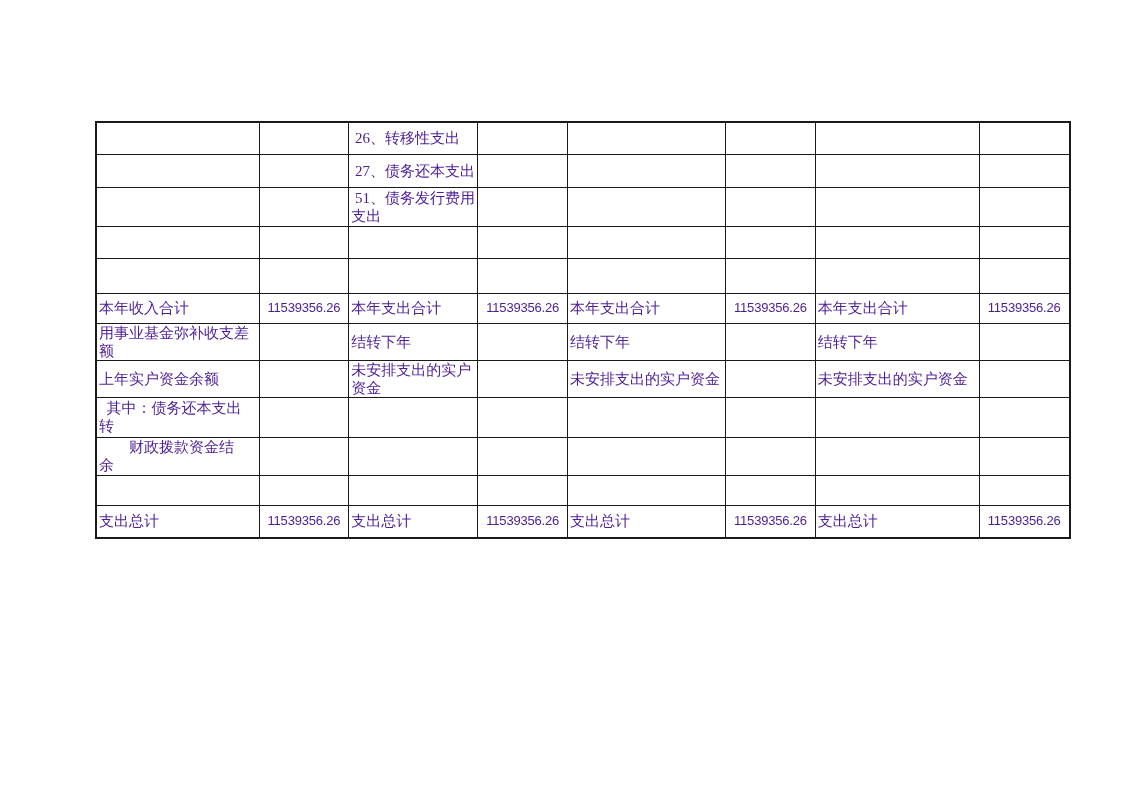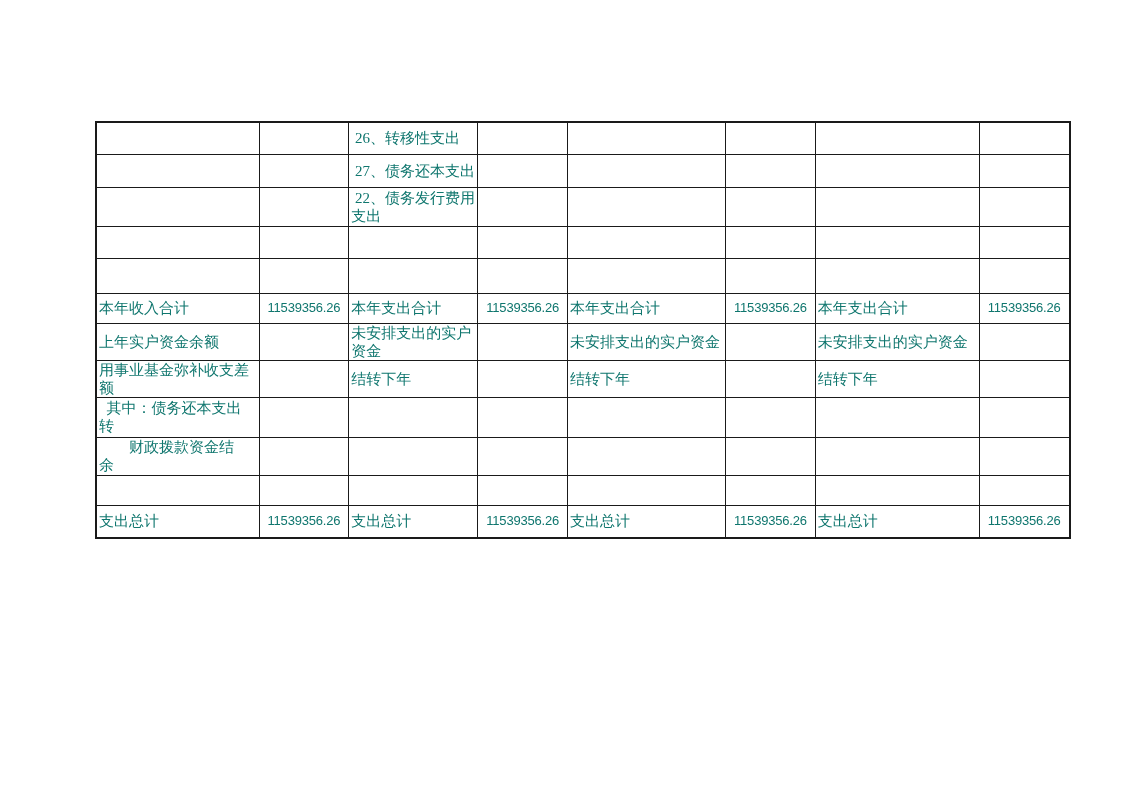--- a/index.html
+++ b/index.html
@@ -7,21 +7,21 @@
     padding: 0;
     background: #ffffff;
   }
   .page {
     position: relative;
     width: 1122px;
     height: 793px;
     background: #ffffff;
     overflow: hidden;
     font-family: "Liberation Serif", serif;
-    color: #0f766e;
+    color: #4c1d95;
   }
   .table-wrap {
     position: absolute;
     left: 95px;
     top: 121px;
   }
   table.fin {
     border-collapse: collapse;
     table-layout: fixed;
     border: 2px solid #1a1a1a;
@@ -79,21 +79,21 @@
             <td class="label"> 27、债务还本支出</td>
             <td class="num"></td>
             <td class="label"></td>
             <td class="num"></td>
             <td class="label"></td>
             <td class="num"></td>
           </tr>
           <tr style="height: 39px;">
             <td class="label"></td>
             <td class="num"></td>
-            <td class="label"> 22、债务发行费用
+            <td class="label"> 51、债务发行费用
 支出</td>
             <td class="num"></td>
             <td class="label"></td>
             <td class="num"></td>
             <td class="label"></td>
             <td class="num"></td>
           </tr>
           <tr style="height: 32px;">
             <td class="label"></td>
             <td class="num"></td>
@@ -117,39 +117,39 @@
           <tr style="height: 30px;">
             <td class="label">本年收入合计</td>
             <td class="num">11539356.26</td>
             <td class="label">本年支出合计</td>
             <td class="num">11539356.26</td>
             <td class="label">本年支出合计</td>
             <td class="num">11539356.26</td>
             <td class="label">本年支出合计</td>
             <td class="num">11539356.26</td>
           </tr>
+          <tr style="height: 31px;">
+            <td class="label">用事业基金弥补收支差额</td>
+            <td class="num"></td>
+            <td class="label">结转下年</td>
+            <td class="num"></td>
+            <td class="label">结转下年</td>
+            <td class="num"></td>
+            <td class="label">结转下年</td>
+            <td class="num"></td>
+          </tr>
           <tr style="height: 37px;">
             <td class="label">上年实户资金余额</td>
             <td class="num"></td>
             <td class="label">未安排支出的实户
 资金</td>
             <td class="num"></td>
             <td class="label">未安排支出的实户资金</td>
             <td class="num"></td>
             <td class="label">未安排支出的实户资金</td>
-            <td class="num"></td>
-          </tr>
-          <tr style="height: 31px;">
-            <td class="label">用事业基金弥补收支差额</td>
-            <td class="num"></td>
-            <td class="label">结转下年</td>
-            <td class="num"></td>
-            <td class="label">结转下年</td>
-            <td class="num"></td>
-            <td class="label">结转下年</td>
             <td class="num"></td>
           </tr>
           <tr style="height: 40px;">
             <td class="label">  其中：债务还本支出
 转</td>
             <td class="num"></td>
             <td class="label"></td>
             <td class="num"></td>
             <td class="label"></td>
             <td class="num"></td>

